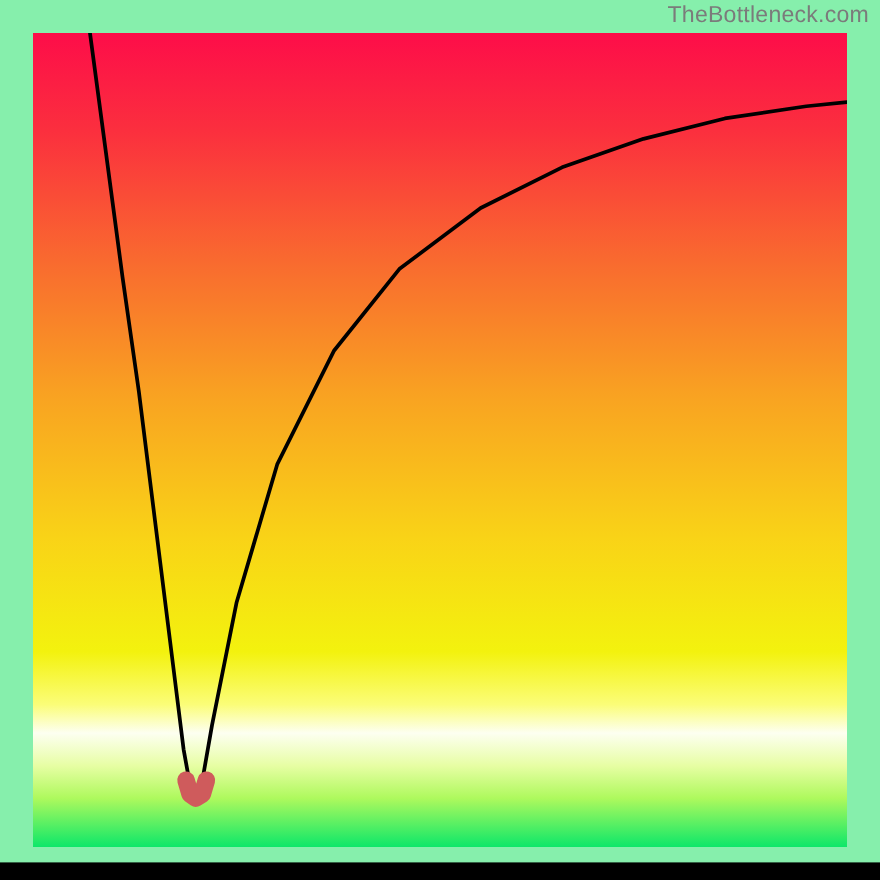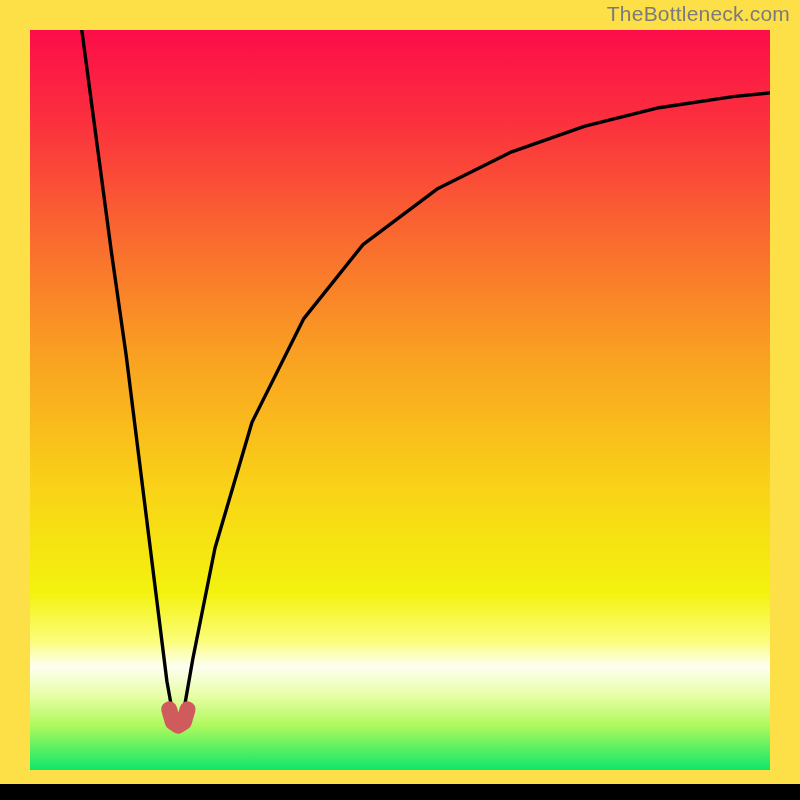--- a/index.html
+++ b/index.html
@@ -8,21 +8,21 @@
     width: 800px;
     height: 800px;
     overflow: hidden;
     background: #000;
     font-family: Arial, Helvetica, sans-serif;
   }
   .frame {
     position: relative;
     width: 800px;
     height: 784px;
-    background: #fde047;
+    background: #86efac;
     text-align: right;
   }
   .plot-area {
     position: absolute;
     left: 30px;
     top: 30px;
     width: 740px;
     height: 740px;
     overflow: hidden;
   }

